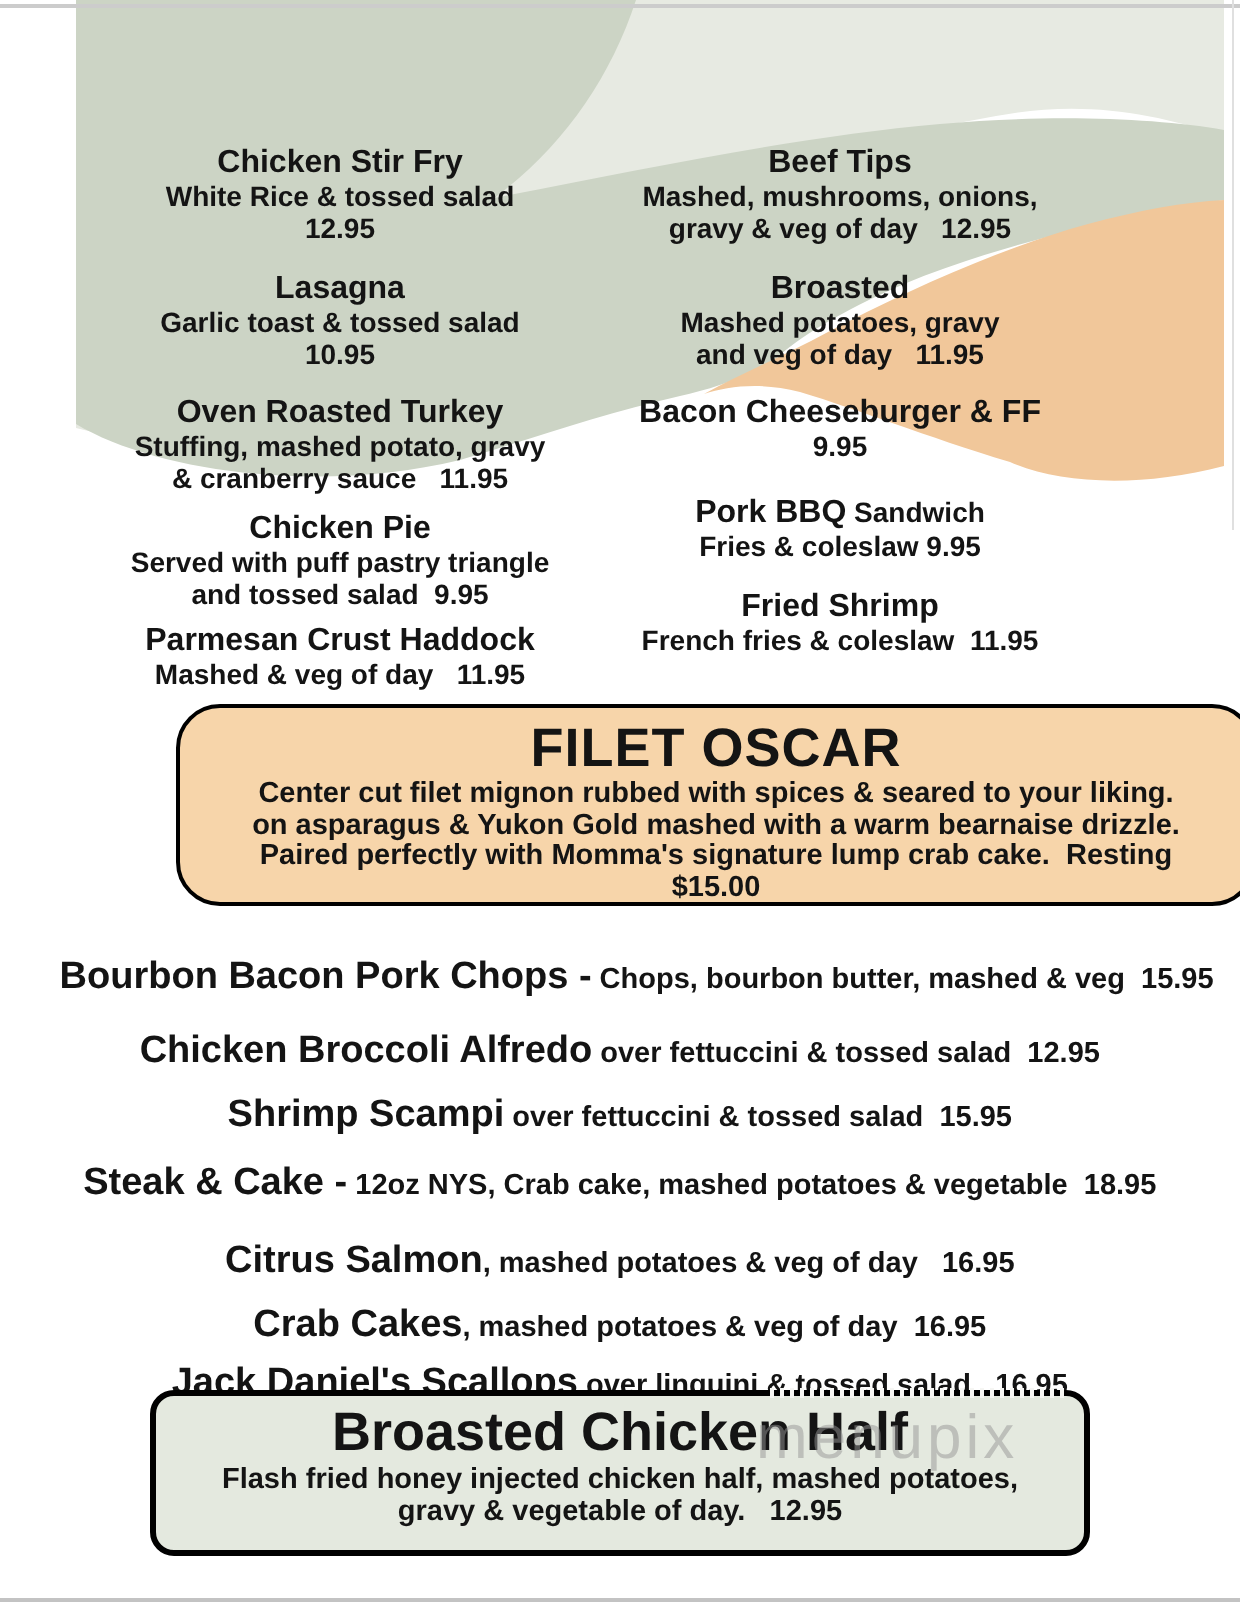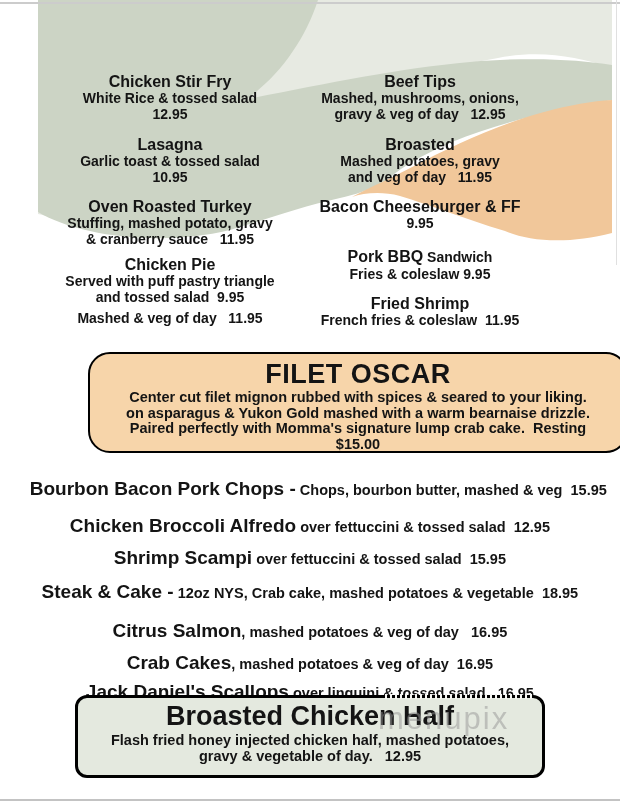--- a/index.html
+++ b/index.html
@@ -83,20 +83,21 @@
     <div class="item-name">Oven Roasted Turkey</div>
     <div class="item-line">Stuffing, mashed potato, gravy</div>
     <div class="item-line">&amp; cranberry sauce   11.95</div>
   </div>
   <div class="col-item left" style="top:255px">
     <div class="item-name">Chicken Pie</div>
     <div class="item-line">Served with puff pastry triangle</div>
     <div class="item-line">and tossed salad  9.95</div>
   </div>
   <div class="col-item left" style="top:311px">
+    <div class="item-name">Parmesan Crust Haddock</div>
     <div class="item-line">Mashed &amp; veg of day   11.95</div>
   </div>
 
   <div class="col-item right" style="top:72px">
     <div class="item-name">Beef Tips</div>
     <div class="item-line">Mashed, mushrooms, onions,</div>
     <div class="item-line">gravy &amp; veg of day   12.95</div>
   </div>
   <div class="col-item right" style="top:135px">
     <div class="item-name">Broasted</div>

